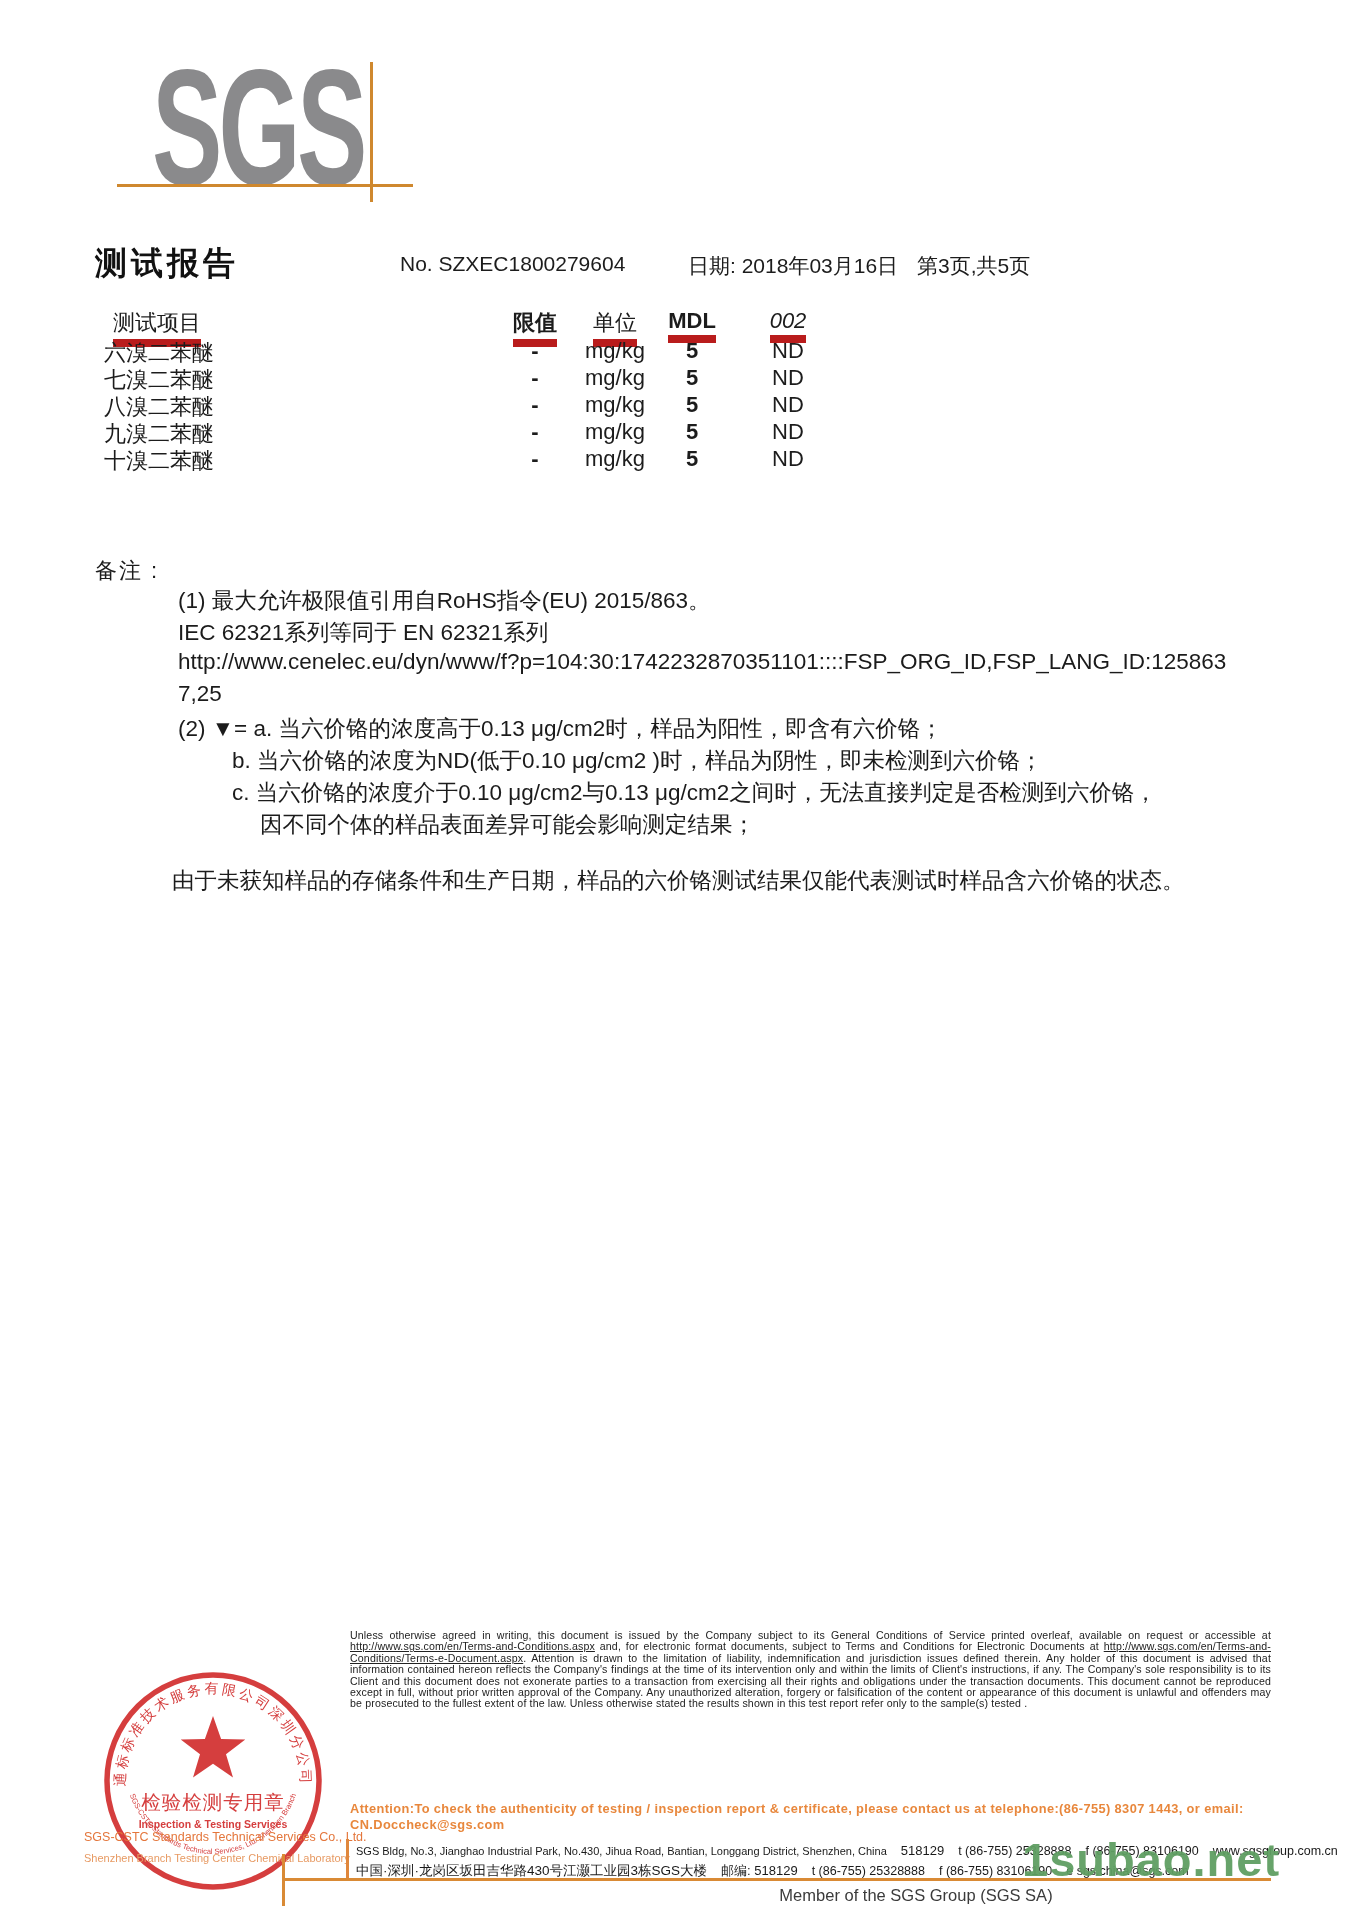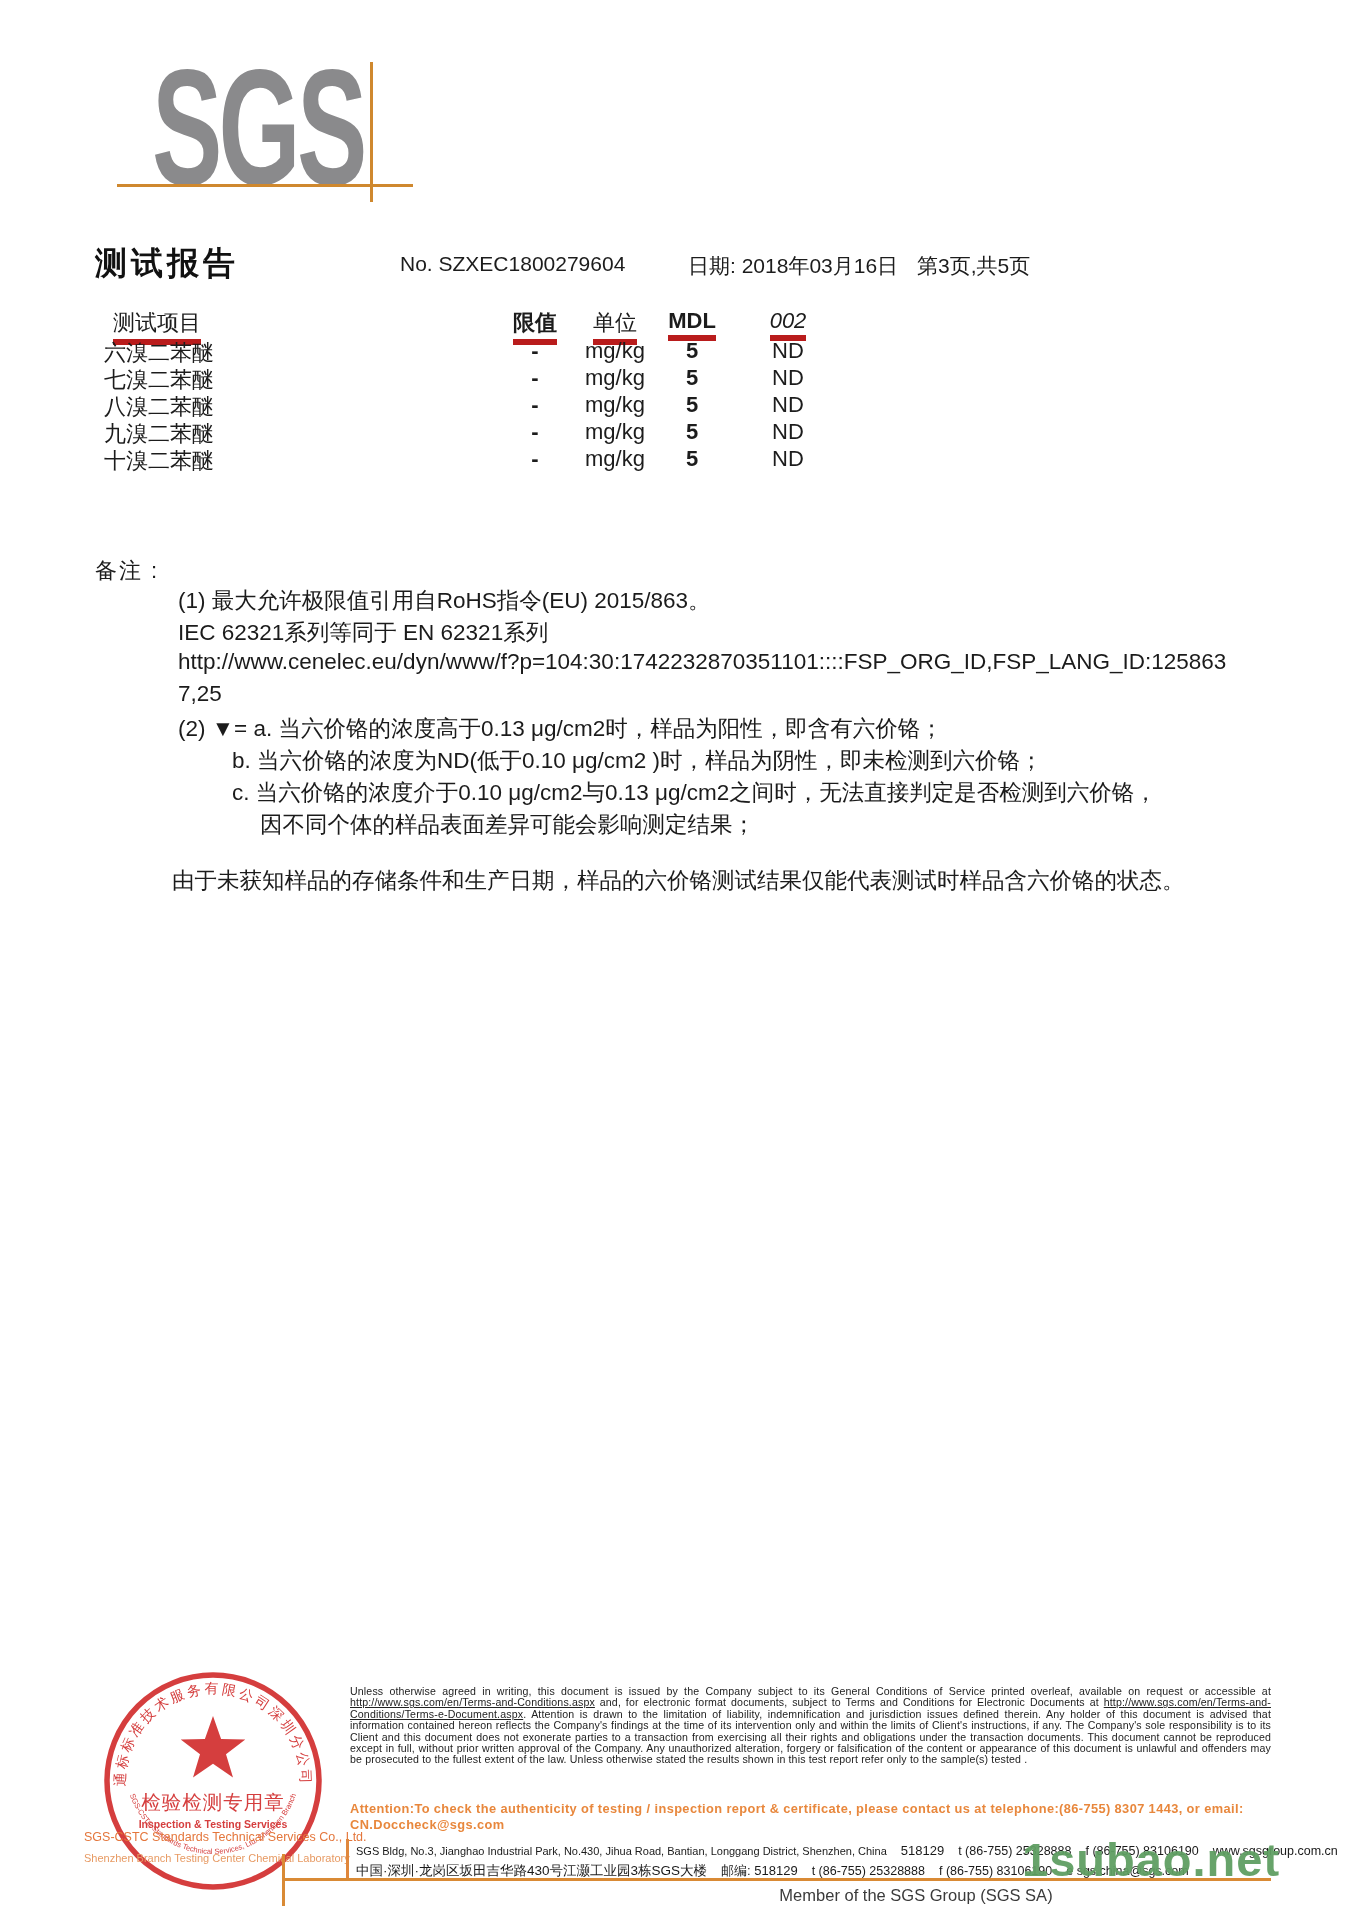--- a/index.html
+++ b/index.html
@@ -25,39 +25,39 @@
   .page-info  { position:absolute; left:893px; top:252px; font-size:21px;padding-left:24px; }
 
   
   .trow { position:absolute; left:0; width:1100px; height:26px; font-size:22px; }
   .t-item  { position:absolute; left:104px; }
   .t-item.hdr { left:113px; }
   .t-limit { position:absolute; left:497px; width:76px; text-align:center;font-weight:bold; }
   .t-unit  { position:absolute; left:577px; width:76px; text-align:center; }
   .t-mdl   { position:absolute; left:659px; width:66px; text-align:center;font-weight:bold; }
   .t-val   { position:absolute; left:750px; width:76px; text-align:center; }
-  .u  { border-bottom:6px solid #b91c1c; padding-bottom:1px; }
+  .u  { border-bottom:8px solid #b91c1c; padding-bottom:1px; }
   .hdr-cell { display:inline-block; }
   .it { font-style:italic; }
 
   
   .remarks-label { position:absolute; left:95px; top:556px; font-size:22px; letter-spacing:2px; }
   .remark-line { position:absolute; font-size:22.5px; white-space:nowrap; color:#1b1b1b; }
   .rx0 { left:178px; }
   .rx1 { left:232px; }
   .rx2 { left:260px; }
   .rx3 { left:172px;margin-top:24px; }
 
   
   .stamp-svg { position:absolute; left:98px; top:1666px; width:230px; height:230px; opacity:0.93; }
   .stamp-company-1 { position:absolute; left:84px; top:1830px; font-size:12.5px; color:#e4763b; white-space:nowrap; }
   .stamp-company-2 { position:absolute; left:84px; top:1852px; font-size:11px;  color:#e79a63; white-space:nowrap; }
 
   .fine-print {
-    position:absolute; left:350px; top:1686px; width:921px;
+    position:absolute; left:350px; top:1630px; width:921px;
     font-size:10.6px; line-height:11.4px; text-align:justify;
     color:#222; letter-spacing:0.15px;
   }
   .fine-print .uurl { text-decoration:underline; }
   .attention {
     position:absolute; left:350px; top:1801px; width:921px;
     font-size:12.8px; font-weight:bold; line-height:16px;
     color:#e8873c; letter-spacing:0.4px;
   }
   .addr-divider { position:absolute; left:346px; top:1839px; width:3px; height:40px; background:#e0873c; }

